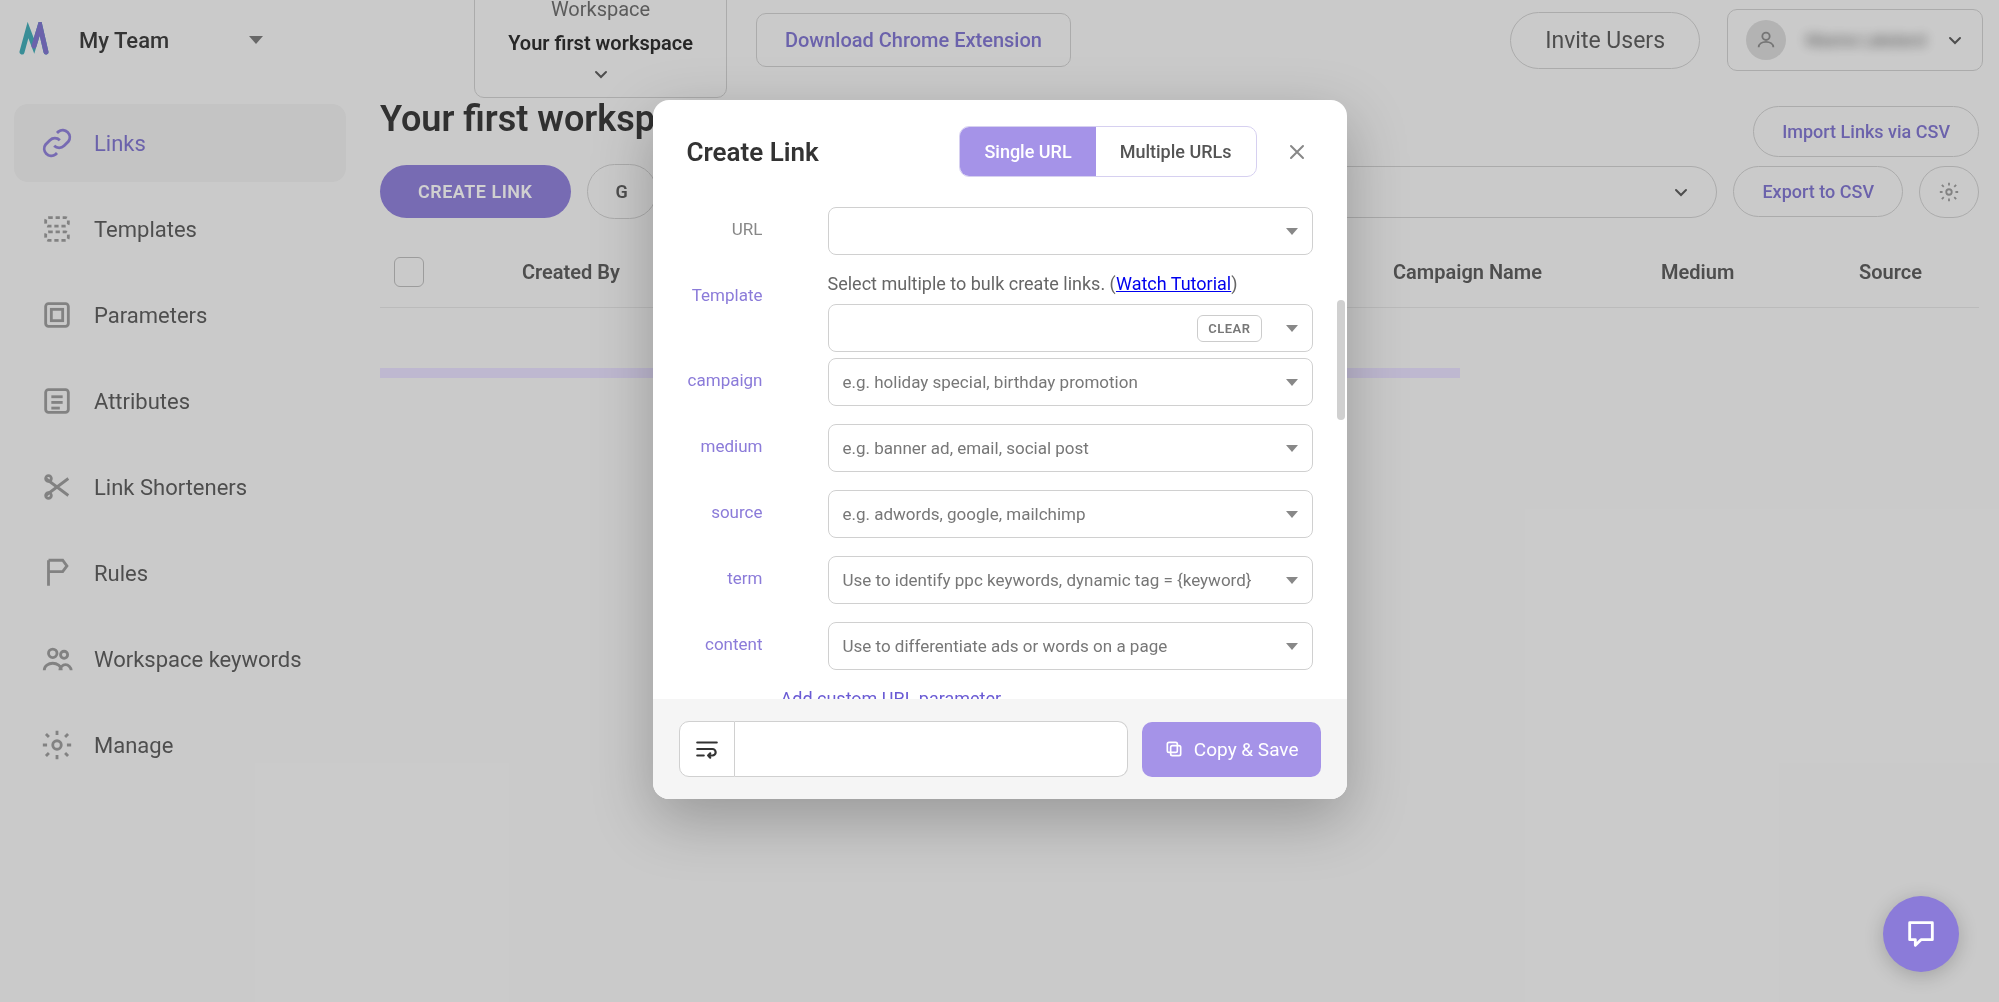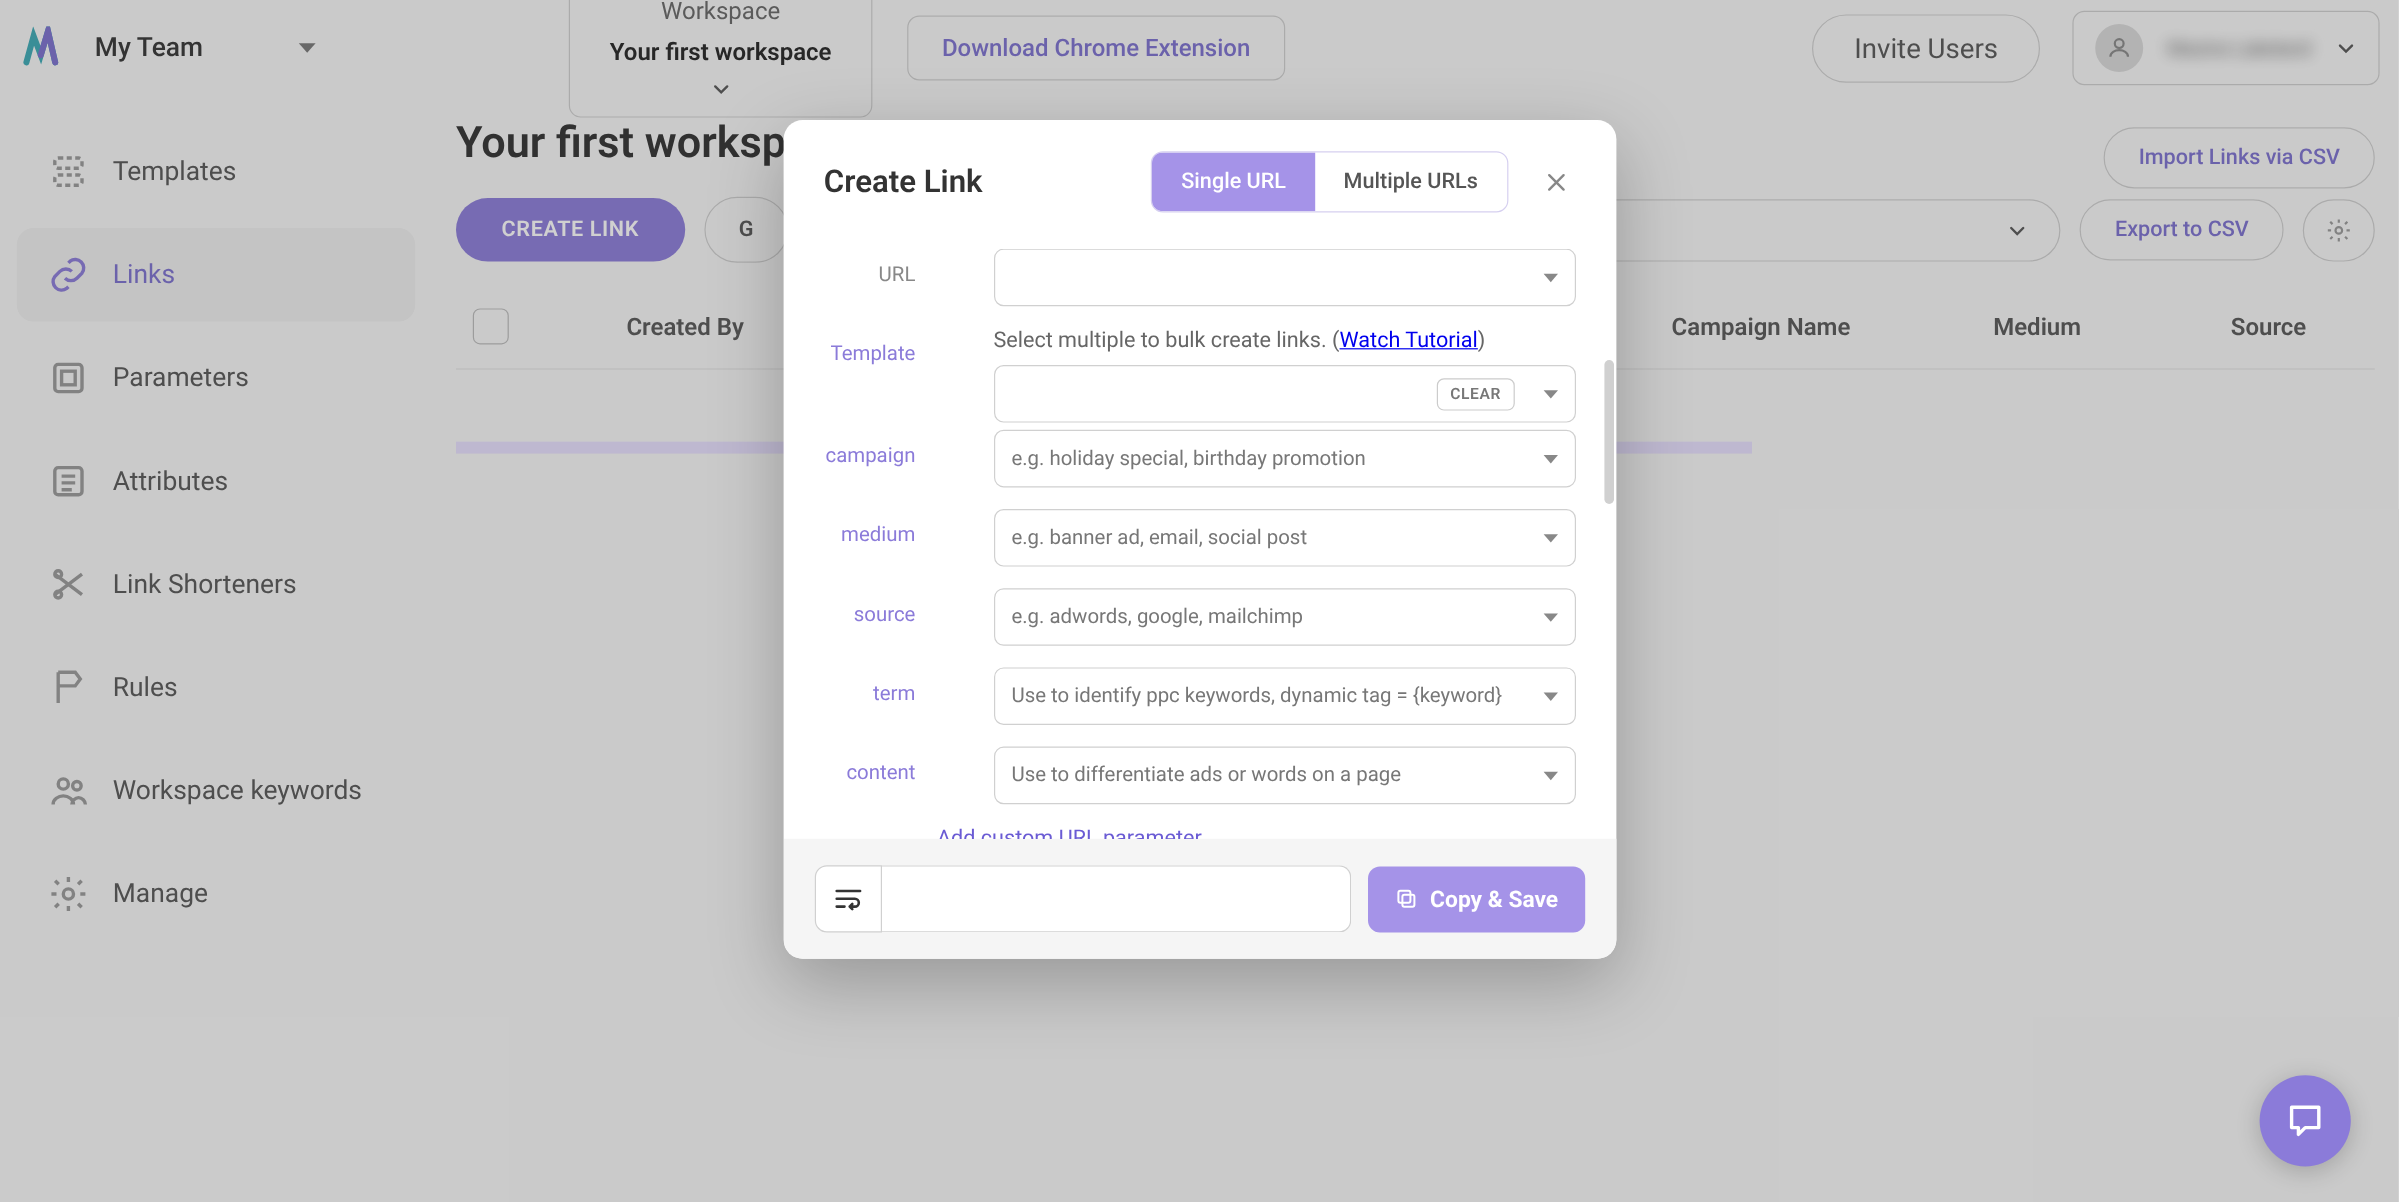--- a/index.html
+++ b/index.html
@@ -57,21 +57,21 @@
 .flabel.gray { color:#888; }
 .fcontrol { flex:1; }
 .combo { width:100%; border:1.5px solid #d0d0d0; border-radius:8px; padding:12px 14px; display:flex; align-items:center; min-height:48px; position:relative; font-size:17px; color:#777; }
 .combo .chev { margin-left:auto; width:0; height:0; border-left:6px solid transparent; border-right:6px solid transparent; border-top:7px solid #888; }
 .tmpl-box { position:relative; }
 .clear-btn { position:absolute; right:50px; top:10px; border:1px solid #ccc; border-radius:6px; font-size:13px; font-weight:600; color:#777; padding:5px 10px; letter-spacing:0.5px; }
 .add-custom { color:#6a5bd4; font-size:18px; margin-left:94px; margin-bottom:18px; display:block; }
 .modal-footer { background:#f5f5f5; padding:22px 26px; border-radius:0 0 16px 16px; display:flex; align-items:center; gap:0; }
 .result-icon { width:56px; height:56px; border:1.5px solid #d0d0d0; border-left-color:#d0d0d0; border-radius:10px 0 0 10px; display:flex; align-items:center; justify-content:center; background:#fff; }
 .result-input { flex:1; height:56px; border:1.5px solid #d0d0d0; border-left:none; border-radius:0 10px 10px 0; background:#fff; }
-.copy-btn { margin-left:14px; background:#a593e8; border-radius:10px; padding:16px 22px; color:#fff; font-size:19px; font-weight:700; display:flex; align-items:center; gap:10px; }
+.copy-btn { margin-left:14px; background:#a593e8; border-radius:10px; padding:16px 22px; color:#fff; font-size:19px; font-weight:400; display:flex; align-items:center; gap:10px; }
 .scrollbar-fake { position:absolute; right:2px; top:200px; width:8px; height:120px; background:#d0d0d0; border-radius:4px; }
 
 .chev-down { width:0; height:0; border-left:7px solid transparent; border-right:7px solid transparent; border-top:8px solid #777; display:inline-block; }
 
 
 .help-fab { position:absolute; right:40px; bottom:30px; width:76px; height:76px; border-radius:50%; background:#8b7bd9; display:flex; align-items:center; justify-content:center; box-shadow:0 4px 20px rgba(0,0,0,0.2); }
 
 svg { display:block; }
 </style>
 </head>
@@ -110,32 +110,32 @@
         </svg>
     </div>
     <span class="user-name-blur">Maxine Lakeland</span>
     <svg width="18" height="18" viewBox="0 0 18 18">
         <path d="M4 7l5 5 5-5" stroke="#555" stroke-width="2" fill="none" stroke-linecap="round"></path>
       </svg>
   </div>
 </div>
 
 <div class="sidebar">
+  <div class="side-item active">
+    <svg class="side-icon" viewBox="0 0 24 24">
+        <path d="M10 14a5 5 0 0 0 7 0l3-3a5 5 0 0 0-7-7l-1 1M14 10a5 5 0 0 0-7 0l-3 3a5 5 0 0 0 7 7l1-1" stroke="#8b7bd9" stroke-width="2" fill="none"></path>
+      </svg>
+    <span>Links</span>
+  </div>
   <div class="side-item">
     <svg class="side-icon" viewBox="0 0 24 24">
         <rect x="4" y="4" width="16" height="6" rx="2" stroke="#999" stroke-width="2" fill="none" stroke-dasharray="3 2"></rect>
         <rect x="4" y="14" width="16" height="6" rx="2" stroke="#999" stroke-width="2" fill="none" stroke-dasharray="3 2"></rect>
       </svg>
     <span>Templates</span>
-  </div>
-  <div class="side-item active">
-    <svg class="side-icon" viewBox="0 0 24 24">
-        <path d="M10 14a5 5 0 0 0 7 0l3-3a5 5 0 0 0-7-7l-1 1M14 10a5 5 0 0 0-7 0l-3 3a5 5 0 0 0 7 7l1-1" stroke="#8b7bd9" stroke-width="2" fill="none"></path>
-      </svg>
-    <span>Links</span>
   </div>
   <div class="side-item">
     <svg class="side-icon" viewBox="0 0 24 24">
         <rect x="4" y="4" width="16" height="16" rx="2" stroke="#999" stroke-width="2" fill="none"></rect>
         <rect x="8" y="8" width="8" height="8" stroke="#999" stroke-width="2" fill="none"></rect>
       </svg>
     <span>Parameters</span>
   </div>
   <div class="side-item">
     <svg class="side-icon" viewBox="0 0 24 24">

